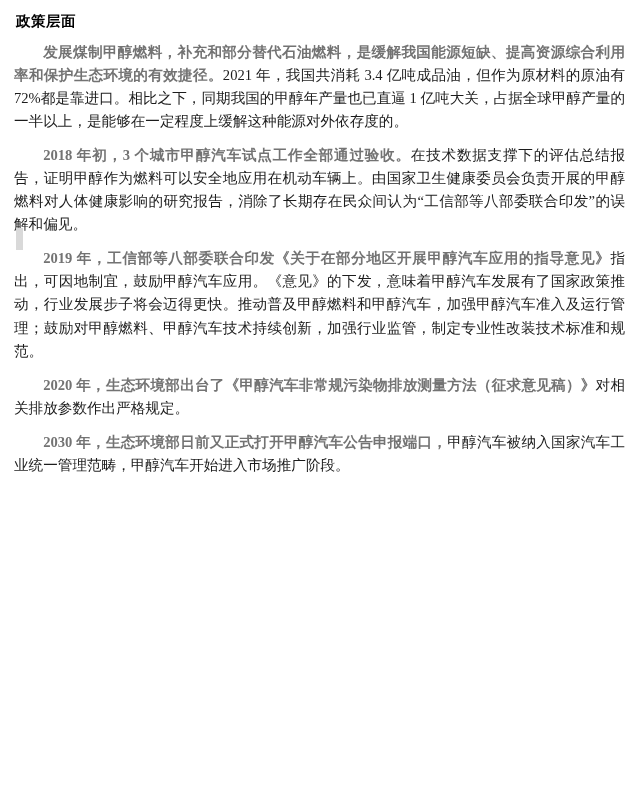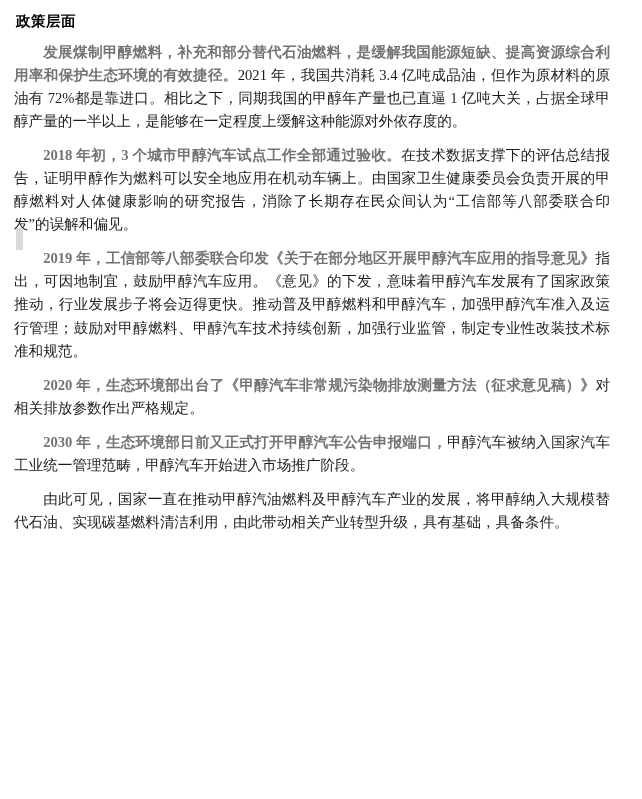--- a/index.html
+++ b/index.html
@@ -12,21 +12,21 @@
     background: #ffffff;
     font-family: "Liberation Serif", "DejaVu Serif", serif;
     color: #1a1a1a;
     overflow: hidden;
   }
   .page {
     position: relative;
     width: 642px;
     height: 799px;
     box-sizing: border-box;
-    padding: 10px 32px 0 14px;
+    padding: 10px 17px 0 14px;
   }
   .section-title {
     font-family: "Liberation Sans", "DejaVu Sans", sans-serif;
     font-weight: bold;
     font-size: 14.5px;
     color: #000000;
     letter-spacing: 0.5px;
     margin: 2px 0 10px 2px;
   }
   .para {
@@ -62,16 +62,15 @@
   <div class="section-title">政策层面</div>
 
   <div class="scroll-tick" style="top:228px;"></div>
 
   <div id="paragraphs">
       <div class="para"><span class="hl">发展煤制甲醇燃料，补充和部分替代石油燃料，是缓解我国能源短缺、提高资源综合利用率和保护生态环境的有效捷径。</span><span class="normal">2021 年，我国共消耗 3.4 亿吨成品油，但作为原材料的原油有 72%都是靠进口。相比之下，同期我国的甲醇年产量也已直逼 1 亿吨大关，占据全球甲醇产量的一半以上，是能够在一定程度上缓解这种能源对外依存度的。</span></div>
       <div class="para"><span class="hl">2018 年初，3 个城市甲醇汽车试点工作全部通过验收。</span><span class="normal">在技术数据支撑下的评估总结报告，证明甲醇作为燃料可以安全地应用在机动车辆上。由国家卫生健康委员会负责开展的甲醇燃料对人体健康影响的研究报告，消除了长期存在民众间认为“工信部等八部委联合印发”的误解和偏见。</span></div>
       <div class="para"><span class="hl">2019 年，工信部等八部委联合印发《关于在部分地区开展甲醇汽车应用的指导意见》</span><span class="normal">指出，可因地制宜，鼓励甲醇汽车应用。《意见》的下发，意味着甲醇汽车发展有了国家政策推动，行业发展步子将会迈得更快。推动普及甲醇燃料和甲醇汽车，加强甲醇汽车准入及运行管理；鼓励对甲醇燃料、甲醇汽车技术持续创新，加强行业监管，制定专业性改装技术标准和规范。</span></div>
       <div class="para"><span class="hl">2020 年，生态环境部出台了《甲醇汽车非常规污染物排放测量方法（征求意见稿）》</span><span class="normal">对相关排放参数作出严格规定。</span></div>
       <div class="para"><span class="hl">2030 年，生态环境部日前又正式打开甲醇汽车公告申报端口，</span><span class="normal">甲醇汽车被纳入国家汽车工业统一管理范畴，甲醇汽车开始进入市场推广阶段。</span></div>
-      <div class="para"><span class="normal">由此可见，国家一直在推动甲醇汽油燃料及甲醇汽车产业的发展，将甲醇纳入大规模替代石油、实现碳基燃料清洁利用，由此带动相关产业转型升级，具有基础，具备条件。</span></div>
     </div>
 
 </div>
 
 </body></html>

